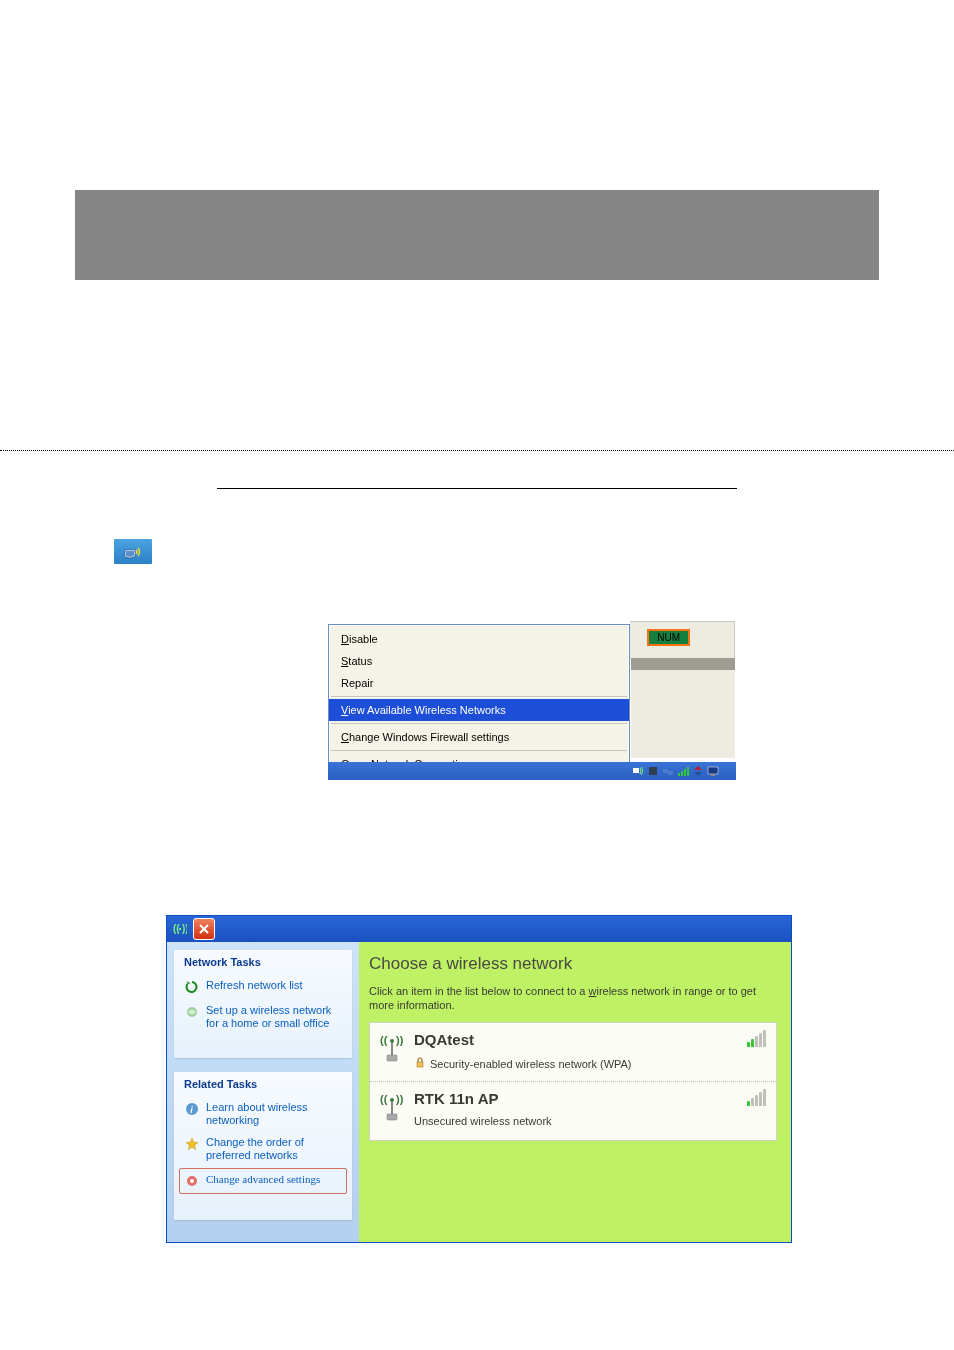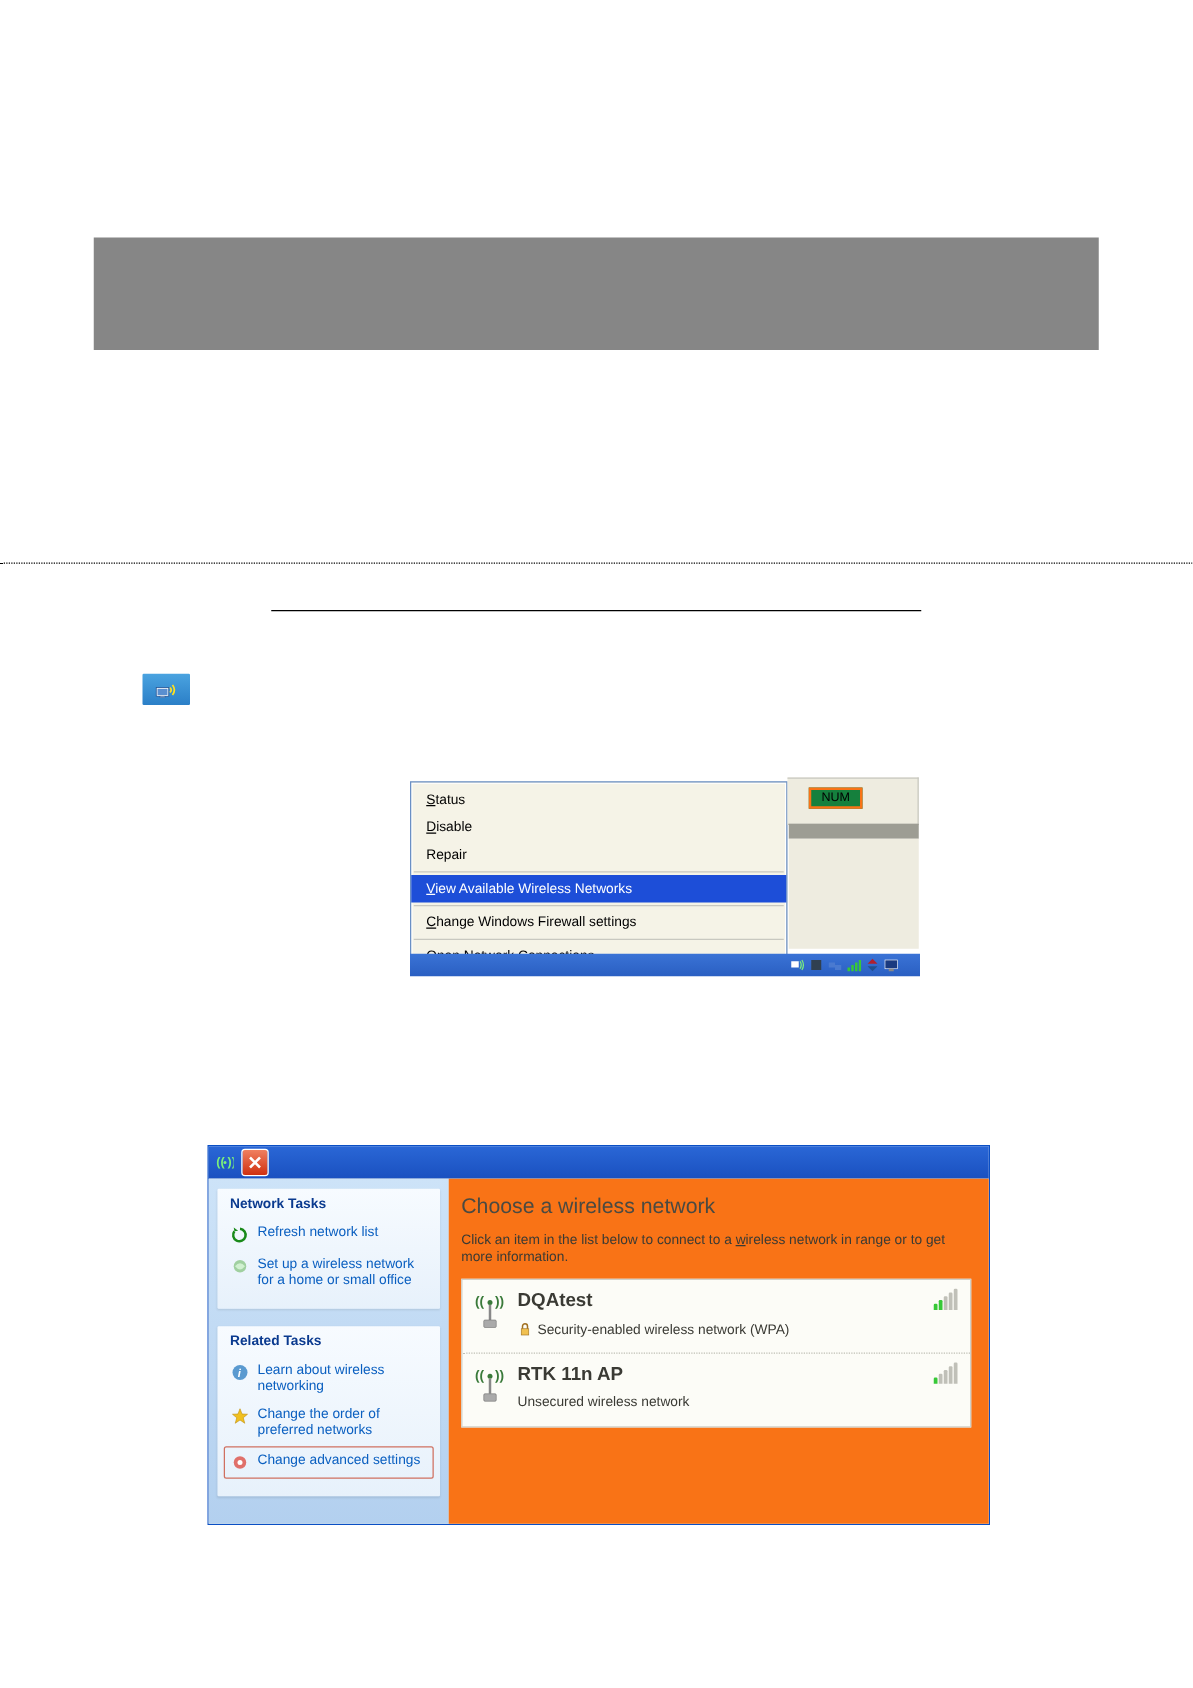--- a/index.html
+++ b/index.html
@@ -175,21 +175,21 @@
   .wifi-sidebar {
     width: 178px;
     background: linear-gradient(#cde3f8, #b3d0ef);
     padding: 8px 7px;
   }
   .sidebar-group {
     background: linear-gradient(#f7fbff, #e7f1fb);
     border-radius: 1px;
     margin-bottom: 14px;
     box-shadow: 0 1px 2px rgba(0,0,0,0.1);
-    padding-bottom: 12px;
+    padding-bottom: 24px;
   }
   .sidebar-group-header {
     font-size: 11px;
     font-weight: bold;
     color: #0a3a8f;
     padding: 6px 10px 6px 10px;
   }
   .sidebar-link {
     font-size: 11px;
     color: #0a5fc0;
@@ -197,34 +197,35 @@
     display: flex;
     align-items: flex-start;
     gap: 6px;
     line-height: 13px;
   }
   .sidebar-link.bordered {
     border: 1px solid #d07060;
     border-radius: 2px;
     margin: 2px 5px;
     padding: 4px 4px;
+    font-family: Liberation Serif, serif;
   }
   .sb-ic {
     width: 16px;
     height: 16px;
     flex-shrink: 0;
     display: flex;
     align-items: center;
     justify-content: center;
     font-size: 12px;
   }
   .wifi-main {
     flex: 1;
     padding: 10px 14px 18px 10px;
-    background: #f97316;
+    background: #bef264;
   }
   .wifi-main h1 {
     font-family: Verdana, Arial, sans-serif;
     font-size: 17px;
     font-weight: normal;
     margin: 2px 0 10px 0;
     color: #4a4a42;
   }
   .wifi-main .desc {
     font-size: 11px;
@@ -316,22 +317,22 @@
 
   
   <div class="context-menu">
     <div class="cm-side">
       <div class="num-indicator">NUM</div>
     </div>
     <div class="cm-side-gray"></div>
     <div class="cm-side-light"></div>
 
     <div class="context-menu-inner">
+      <div class="cm-item"><span class="ul">D</span>isable</div>
       <div class="cm-item"><span class="ul">S</span>tatus</div>
-      <div class="cm-item"><span class="ul">D</span>isable</div>
       <div class="cm-item">Repair</div>
       <div class="cm-sep"></div>
       <div class="cm-item highlight"><span class="ul">V</span>iew Available Wireless Networks</div>
       <div class="cm-sep"></div>
       <div class="cm-item"><span class="ul">C</span>hange Windows Firewall settings</div>
       <div class="cm-sep"></div>
       <div class="cm-item"><span class="ul">O</span>pen Network Connections</div>
     </div>
 
     <div class="taskbar-strip">

